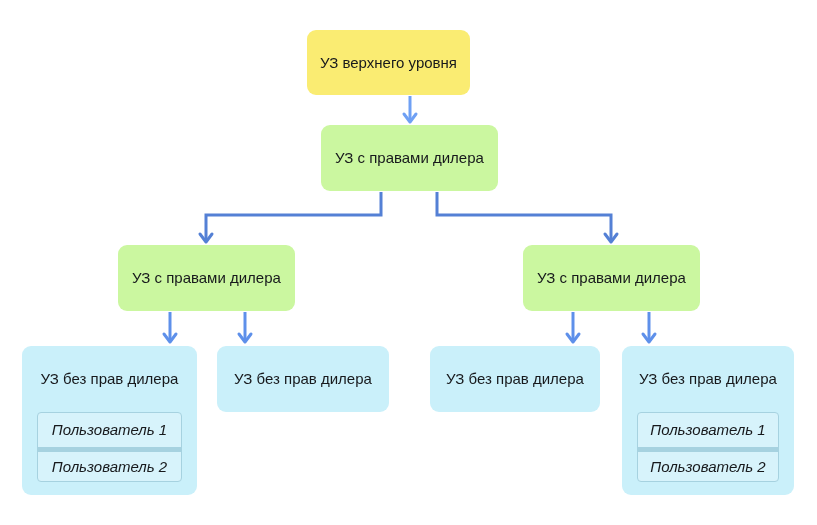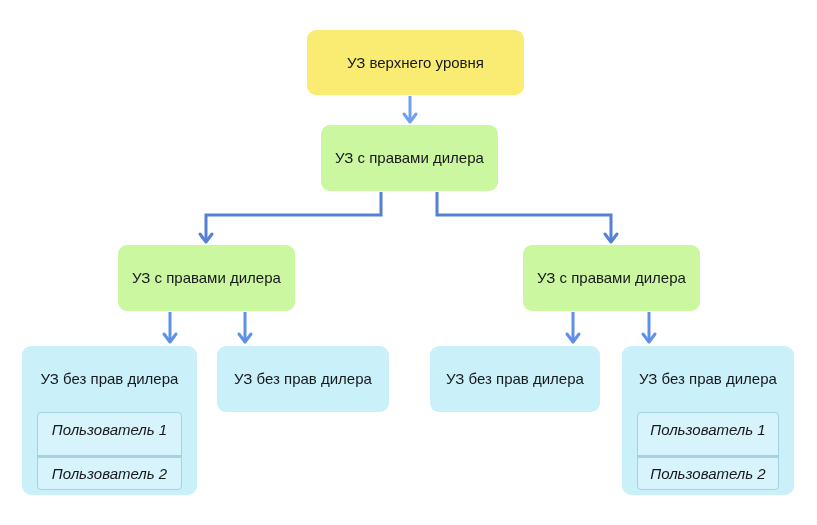--- a/index.html
+++ b/index.html
@@ -37,21 +37,21 @@
   }
   .user-cell{
     height:34px;
     box-sizing:border-box;
     display:flex;
     align-items:center;
     justify-content:center;
     text-align:center;
     font-style:italic;
   }
-  .user-cell + .user-cell{border-top:3px solid #be185d;margin-top:8px;}
+  .user-cell + .user-cell{border-top:5px solid #be185d;}
 </style>
 </head>
 <body>
 
 <div id="stage" style="width: 817px; height: 525px; background: rgb(255, 255, 255);">
   <svg id="edge-layer" width="817" height="525" viewBox="0 0 817 525">
       <path d="M 410 96 L 410 122" fill="none" stroke="#6FA0F4" stroke-width="3"></path>
       <path d="M 404 114 L 410 122 L 416 114" fill="none" stroke="#6FA0F4" stroke-width="3" stroke-linecap="round" stroke-linejoin="round"></path>
       <path d="M 381 192 L 381 215 L 206 215 L 206 242" fill="none" stroke="#5480D5" stroke-width="3"></path>
       <path d="M 200 234 L 206 242 L 212 234" fill="none" stroke="#5480D5" stroke-width="3" stroke-linecap="round" stroke-linejoin="round"></path>
@@ -60,21 +60,21 @@
       <path d="M 170 312 L 170 342" fill="none" stroke="#5E90EA" stroke-width="3"></path>
       <path d="M 164 334 L 170 342 L 176 334" fill="none" stroke="#5E90EA" stroke-width="3" stroke-linecap="round" stroke-linejoin="round"></path>
       <path d="M 245 312 L 245 342" fill="none" stroke="#5E90EA" stroke-width="3"></path>
       <path d="M 239 334 L 245 342 L 251 334" fill="none" stroke="#5E90EA" stroke-width="3" stroke-linecap="round" stroke-linejoin="round"></path>
       <path d="M 573 312 L 573 342" fill="none" stroke="#5E90EA" stroke-width="3"></path>
       <path d="M 567 334 L 573 342 L 579 334" fill="none" stroke="#5E90EA" stroke-width="3" stroke-linecap="round" stroke-linejoin="round"></path>
       <path d="M 649 312 L 649 342" fill="none" stroke="#5E90EA" stroke-width="3"></path>
       <path d="M 643 334 L 649 342 L 655 334" fill="none" stroke="#5E90EA" stroke-width="3" stroke-linecap="round" stroke-linejoin="round"></path>
     </svg>
   <div id="node-layer">
-      <div class="node short" style="left: 307px; top: 30px; width: 217px; height: 65px; background: rgb(250, 236, 114); color: rgb(23, 25, 28);">
+      <div class="node short" style="left: 307px; top: 30px; width: 163px; height: 65px; background: rgb(250, 236, 114); color: rgb(23, 25, 28);">
         <div class="title">УЗ верхнего уровня</div>
       </div>
       <div class="node short" style="left: 321px; top: 125px; width: 177px; height: 66px; background: rgb(203, 247, 160); color: rgb(23, 25, 28);">
         <div class="title">УЗ с правами дилера</div>
       </div>
       <div class="node short" style="left: 118px; top: 245px; width: 177px; height: 66px; background: rgb(203, 247, 160); color: rgb(23, 25, 28);">
         <div class="title">УЗ с правами дилера</div>
       </div>
       <div class="node short" style="left: 523px; top: 245px; width: 177px; height: 66px; background: rgb(203, 247, 160); color: rgb(23, 25, 28);">
         <div class="title">УЗ с правами дилера</div>

